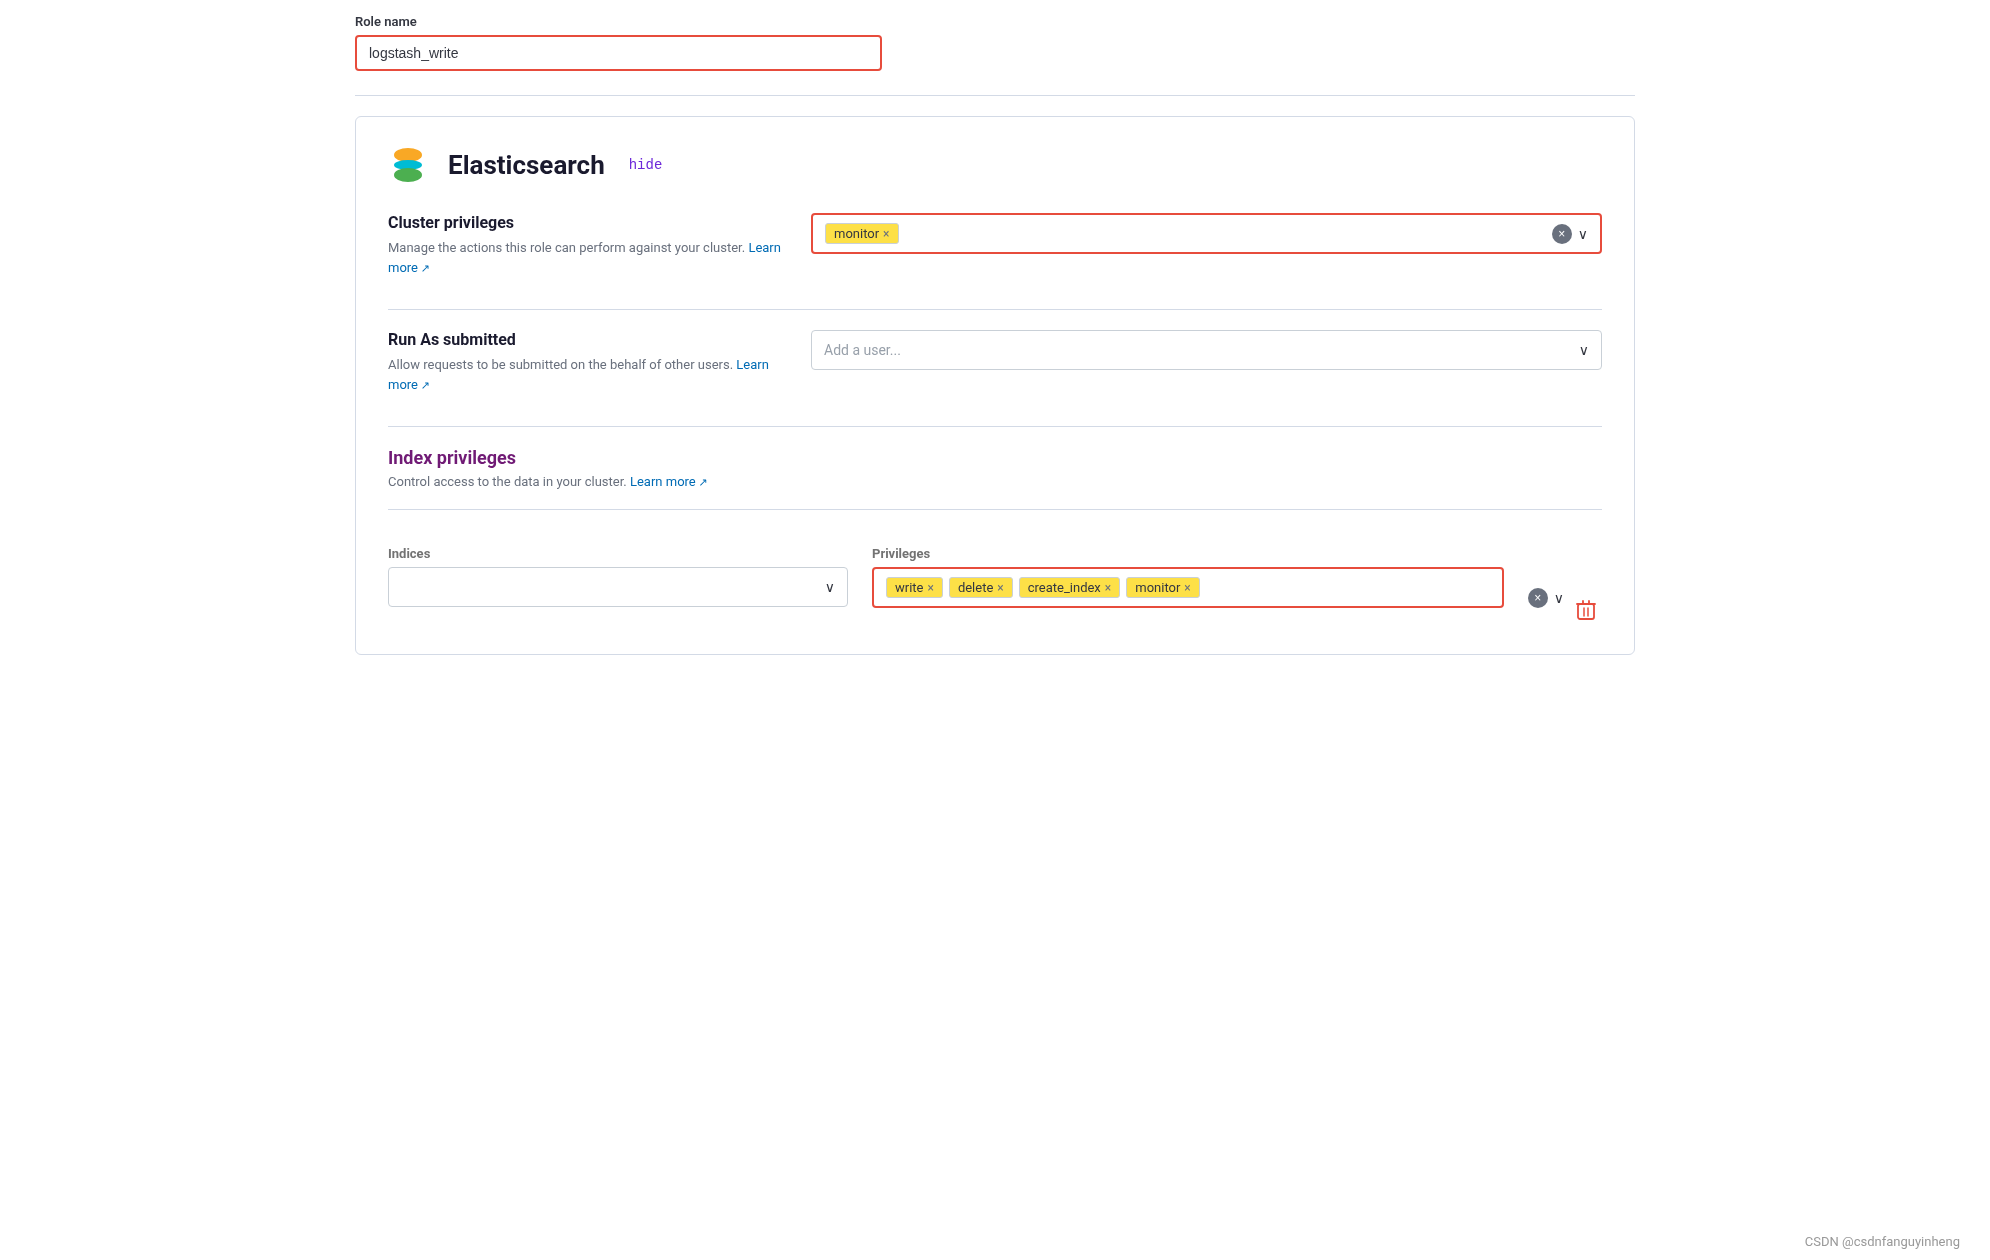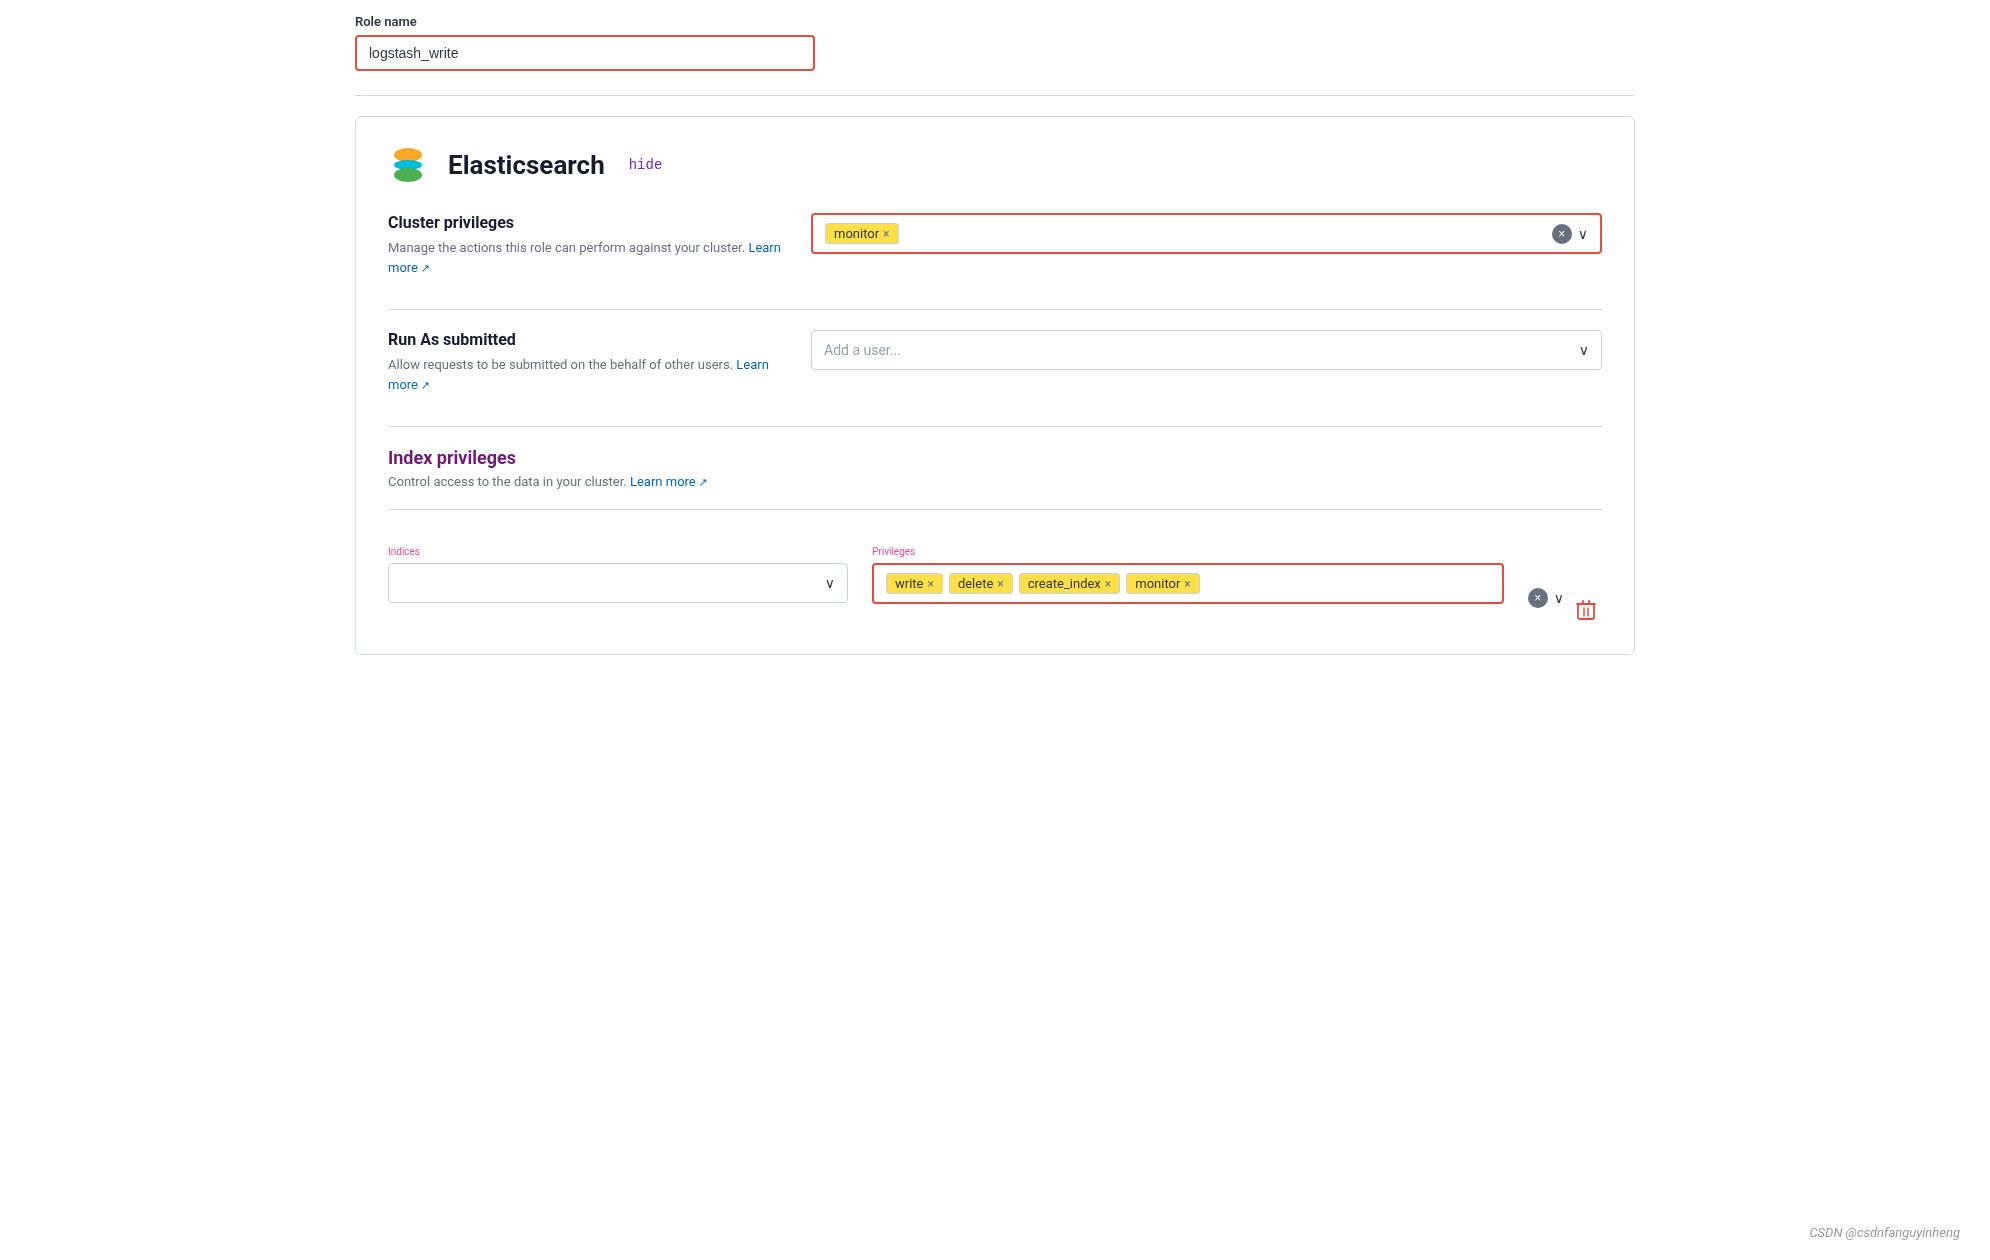--- a/index.html
+++ b/index.html
@@ -22,21 +22,21 @@
     }
 
     .field-label {
       font-size: 13px;
       font-weight: 600;
       color: #343741;
       margin-bottom: 6px;
     }
 
     .role-name-input {
-      width: 460px;
+      width: 527px;
       padding: 8px 12px;
       border: 2px solid #e74c3c;
       border-radius: 4px;
       font-size: 14px;
       color: #343741;
       outline: none;
     }
 
     .divider {
       height: 1px;
@@ -226,23 +226,23 @@
 
     .index-col {
       flex: 0 0 460px;
     }
 
     .privileges-col {
       flex: 1;
     }
 
     .col-label {
-      font-size: 10px;
-      font-weight: 400;
-      color: #ec4899;
+      font-size: 13px;
+      font-weight: 700;
+      color: #737373;
       margin-bottom: 6px;
     }
 
     .delete-btn {
       width: 32px;
       height: 32px;
       display: flex;
       align-items: center;
       justify-content: center;
       cursor: pointer;
@@ -254,25 +254,24 @@
 
     .action-col {
       display: flex;
       align-items: center;
       gap: 6px;
       margin-top: 24px;
     }
 
     .watermark {
       position: fixed;
-      bottom: 20px;
+      bottom: 11px;
       right: 30px;
       font-size: 13px;
       color: #999;
-      font-style: italic;
     }
   </style>
 </head>
 <body>
 
 <div class="page-wrapper">
 
   <div class="role-name-section">
     <div class="field-label">Role name</div>
     <input class="role-name-input" type="text" value="logstash_write" style="">

